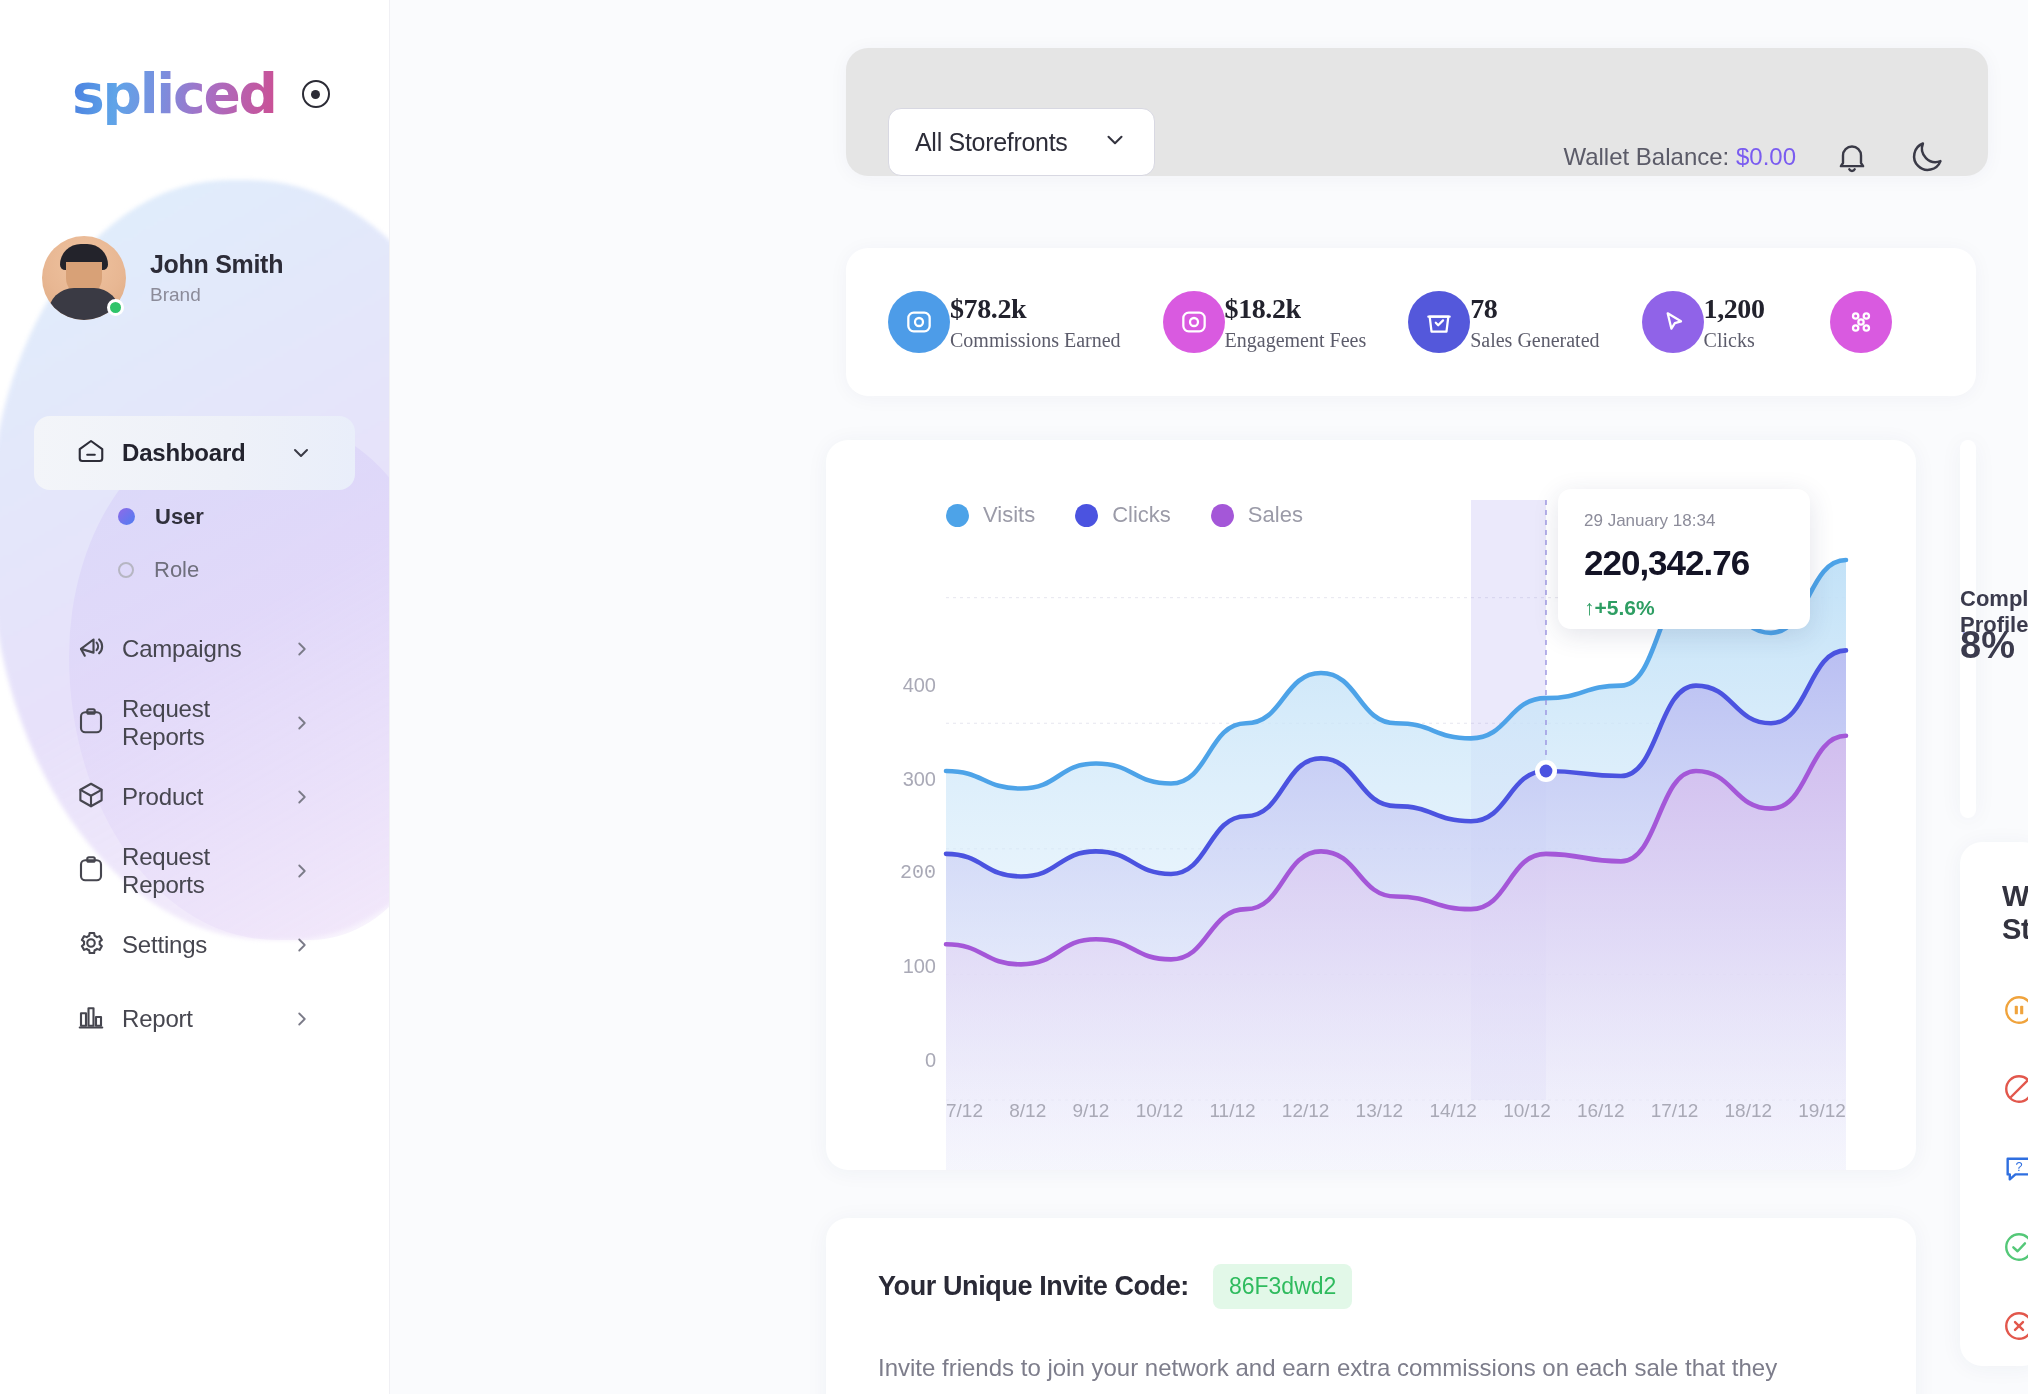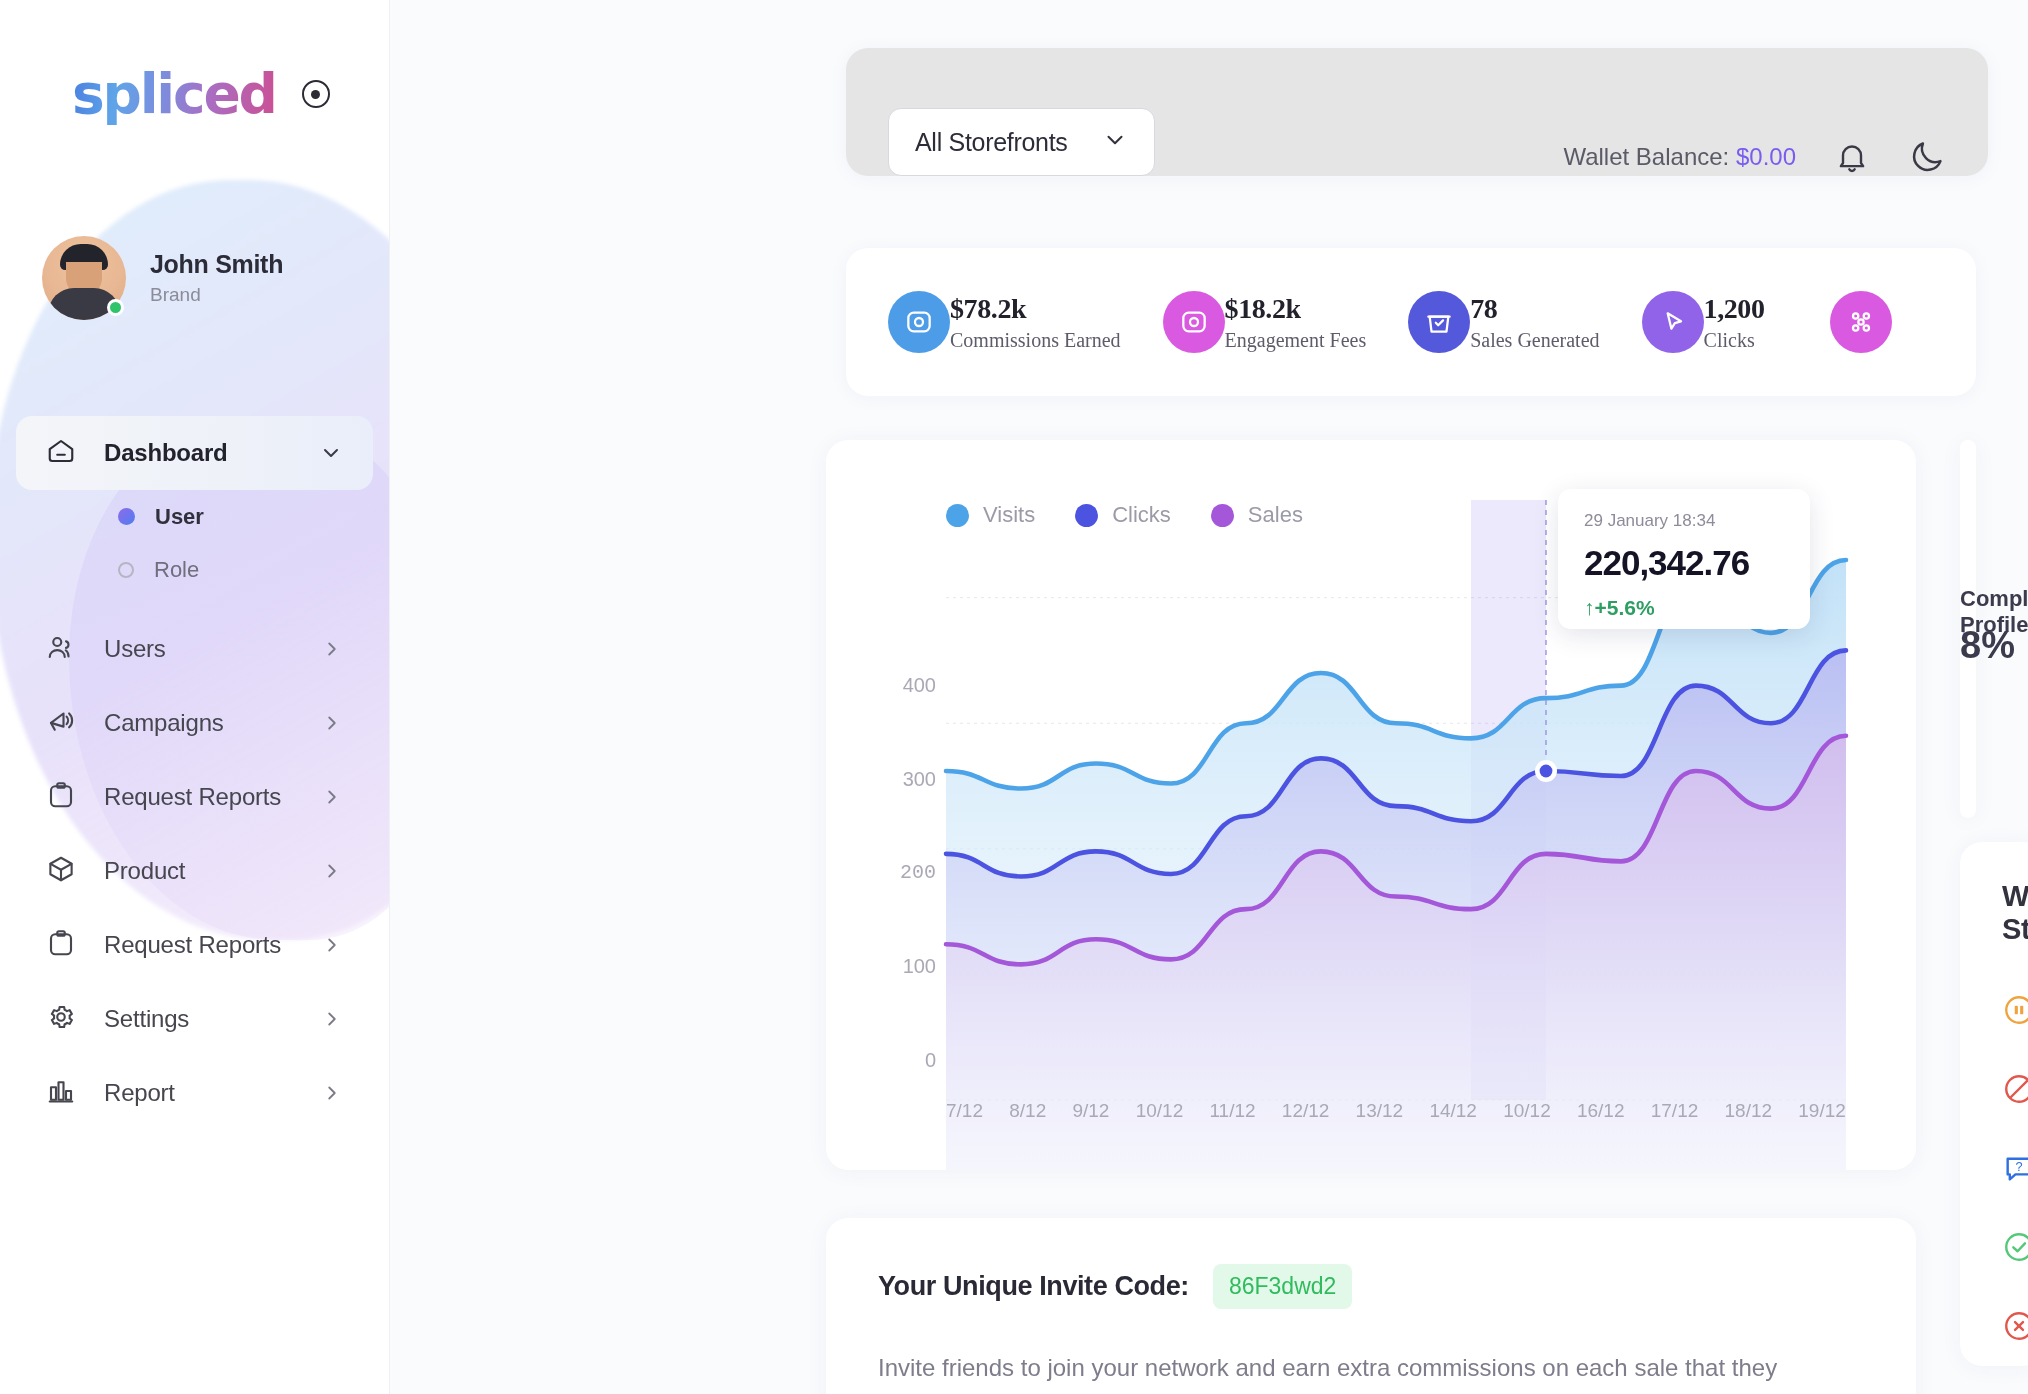--- a/index.html
+++ b/index.html
@@ -47,22 +47,22 @@
   }
   .av-hat { position:absolute; left:18px; top:8px; width:48px; height:26px; background:#23232b; border-radius:24px 24px 6px 6px; }
   .av-face { position:absolute; left:24px; top:26px; width:36px; height:34px; background:#d8a177; border-radius:0 0 18px 18px; }
   .av-body { position:absolute; left:6px; bottom:-2px; width:72px; height:34px; background:#3a3a44; border-radius:26px 26px 0 0; }
   .av-dot { position:absolute; right:2px; bottom:4px; width:17px; height:17px; border-radius:50%; background:#2fc46a; border:3px solid #fff; }
   .pname { font-size: 25px; font-weight: 700; color: #2c2c38; letter-spacing: -.3px; }
   .prole { font-size: 19px; color: #8b8b99; margin-top: 5px; }
 
   .nav { margin-top: 96px; position: relative; z-index: 3; }
   .nav-item {
-    display: flex; align-items: center; gap: 28px;
-    height: 74px; margin: 0 16px; padding: 0 30px;
+    display: flex; align-items: center; gap: 16px;
+    height: 74px; margin: 0 34px; padding: 0 42px;
     border-radius: 16px; color: #46464f; cursor: pointer;
   }
   .nav-item.active {
     background: linear-gradient(92deg, #f3f5f9 0%, #eef1f8 60%, #e9eefa 100%);
     font-weight: 700; color: #23232e;
   }
   .nav-item .label { font-size: 24px; letter-spacing: -.2px; flex: 1; }
   .nav-item.active .label { font-weight: 700; }
   .nav-item .chev { color: #3b3b46; display:flex; }
   .nav-sub { display: flex; align-items: center; gap: 20px; margin: 0 34px; padding: 0 30px 0 84px; height: 53px; cursor: pointer; }
@@ -205,36 +205,20 @@
         <span class="bullet-on"></span>
         <span class="slab">User</span>
       </div>
       <div class="nav-sub off">
         <span class="bullet-off"></span>
         <span class="slab">Role</span>
       </div>
 
       <div class="nav-gap"></div>
 
-      <div class="nav-item">
-        <span>
-          <svg width="30" height="30" viewBox="0 0 24 24" fill="none" stroke="#46464f" stroke-width="1.7" stroke-linecap="round" stroke-linejoin="round">
-              <circle cx="9" cy="8" r="3.2"></circle>
-              <path d="M3 20c0-3.3 2.7-5.5 6-5.5s6 2.2 6 5.5"></path>
-              <path d="M16 7.5a2.7 2.7 0 0 1 0 5.2"></path>
-              <path d="M18 19.5c0-2.2-.8-3.9-2.2-4.9"></path>
-            </svg>
-        </span>
-        <span class="label">Users</span>
-        <span class="chev">
-          <svg width="22" height="22" viewBox="0 0 24 24" fill="none" stroke="#7b7b88" stroke-width="2" stroke-linecap="round" stroke-linejoin="round">
-              <polyline points="9 6 15 12 9 18"></polyline>
-            </svg>
-        </span>
-      </div>
 
       <div class="nav-item">
         <span>
           <svg width="30" height="30" viewBox="0 0 24 24" fill="none" stroke="#46464f" stroke-width="1.7" stroke-linecap="round" stroke-linejoin="round">
               <path d="M4 13.5 14 6v10.5z"></path>
               <path d="M4 13.5 7 19"></path>
               <path d="M16.5 8.5a4.5 4.5 0 0 1 0 6"></path>
               <path d="M18.5 6a7.5 7.5 0 0 1 0 11"></path>
             </svg>
         </span>

